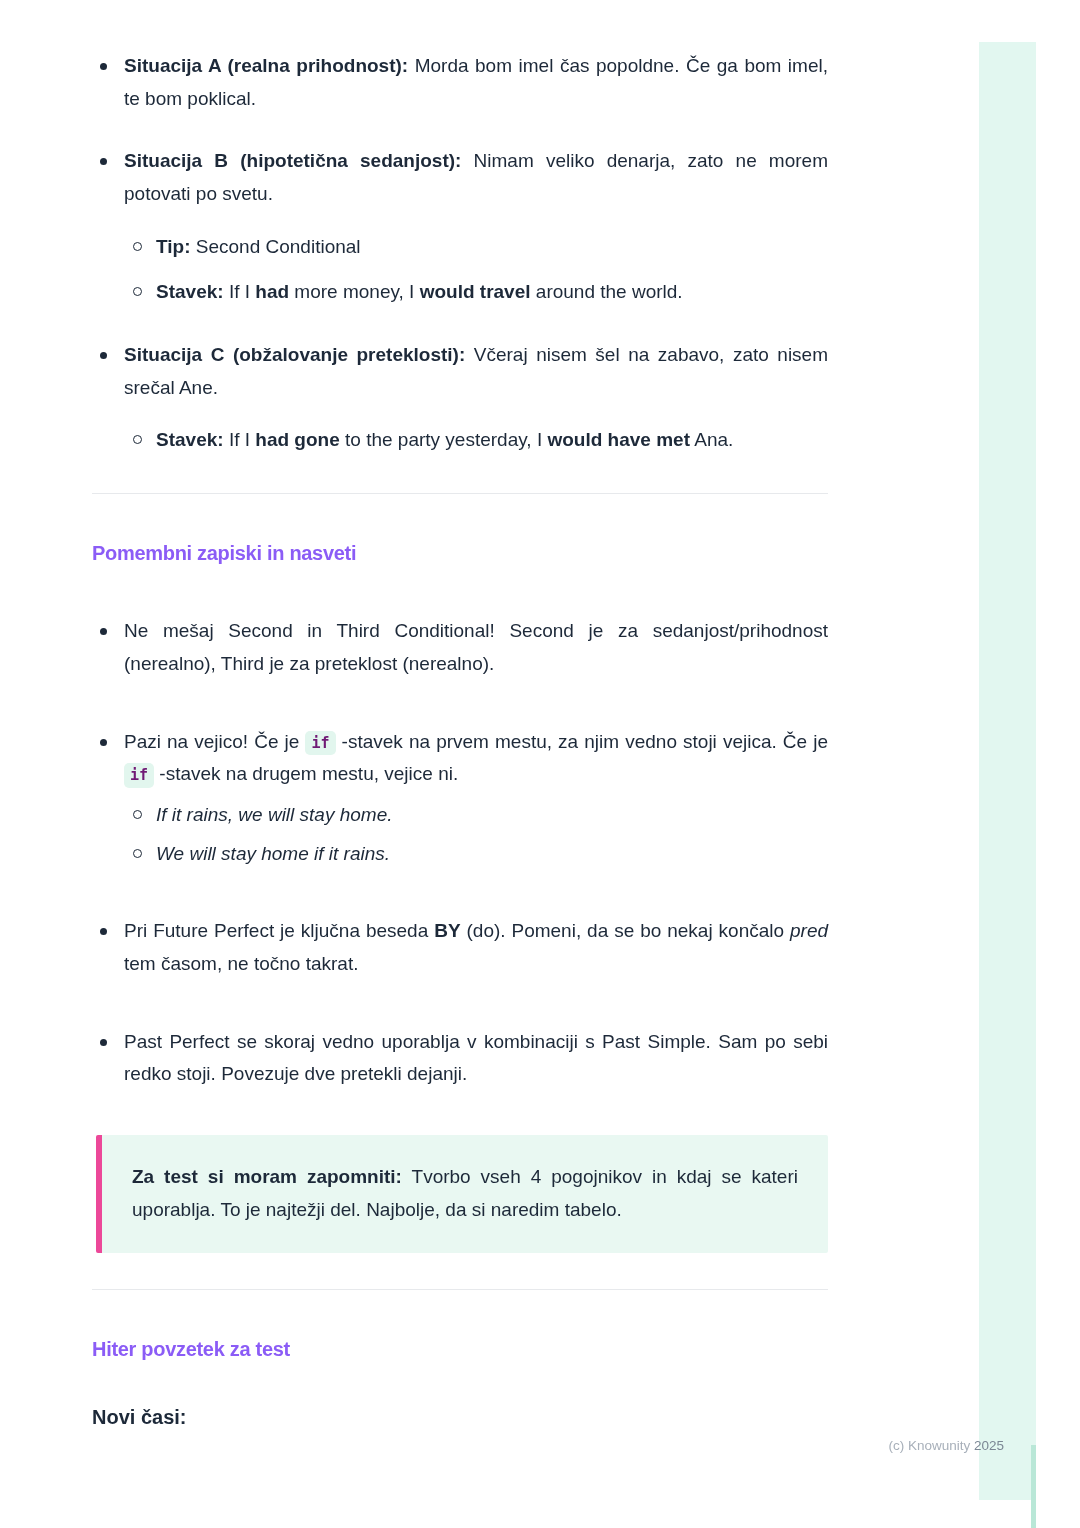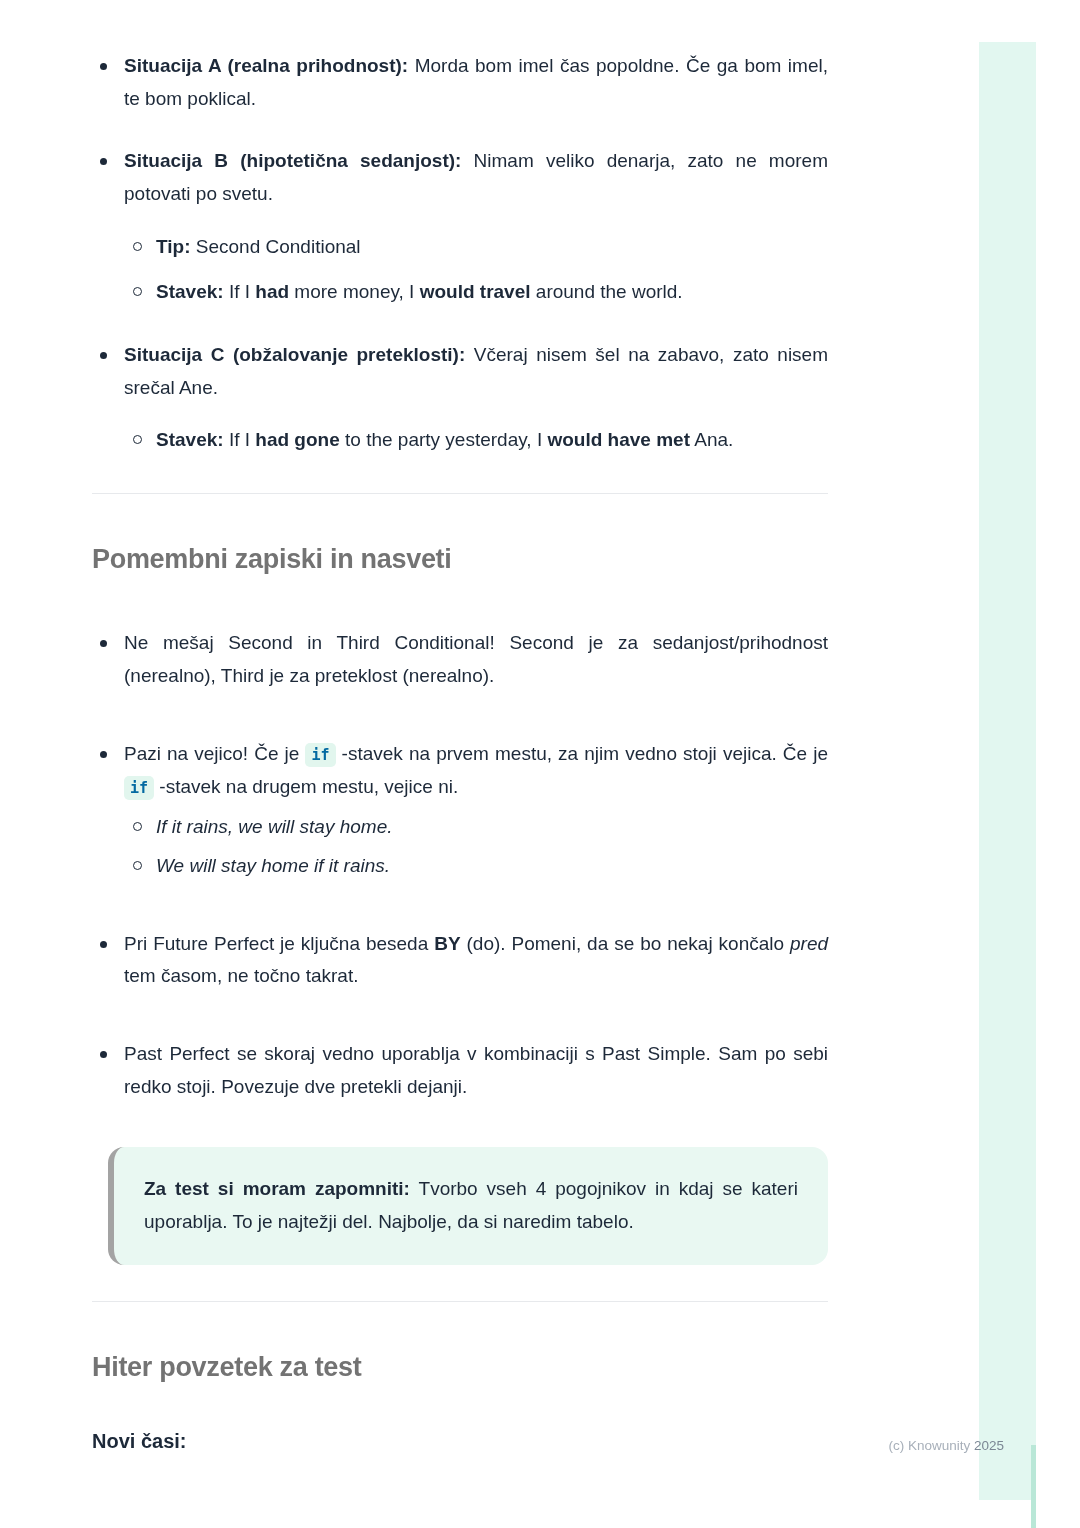--- a/index.html
+++ b/index.html
@@ -64,47 +64,47 @@
   }
   .sub-list.tight { margin-top: 8px; }
   .sub-list.tight > li { margin-bottom: 6px; }
 
   .divider {
     border: none;
     border-top: 1px solid #e7e9ec;
     margin: 36px 0 0 0;
   }
   h2.section-heading {
-    font-size: 27px;
+    font-size: 20px;
     font-weight: 700;
-    color: #737373;
+    color: #8b5cf6;
     letter-spacing: -0.3px;
     margin: 42px 0 30px 0;
   }
   .notes-list > li { margin-bottom: 26px; margin-top: 45px; }
 
   .chip {
     display: inline-block;
     background: #e2f6ee;
-    color: #0369a1;
+    color: #701a75;
     font-family: "DejaVu Sans Mono", monospace;
     font-weight: 700;
     font-size: 15px;
     line-height: 1.35;
     padding: 2px 6px;
     border-radius: 5px;
     vertical-align: baseline;
   }
   .example { font-style: italic; }
 
   .callout {
-    margin: 44px 0 0 16px;
+    margin: 44px 0 0 4px;
     background: #e9f8f2;
-    border-left: 6px solid #a3a3a3;
-    border-radius: 16px;
+    border-left: 6px solid #ec4899;
+    border-radius: 2px;
     padding: 26px 30px;
   }
   .callout .para { text-align: justify; }
 
   h3.bold-subheading {
     font-size: 20px;
     font-weight: 700;
     color: #1d2939;
     margin-top: 34px;
   }

